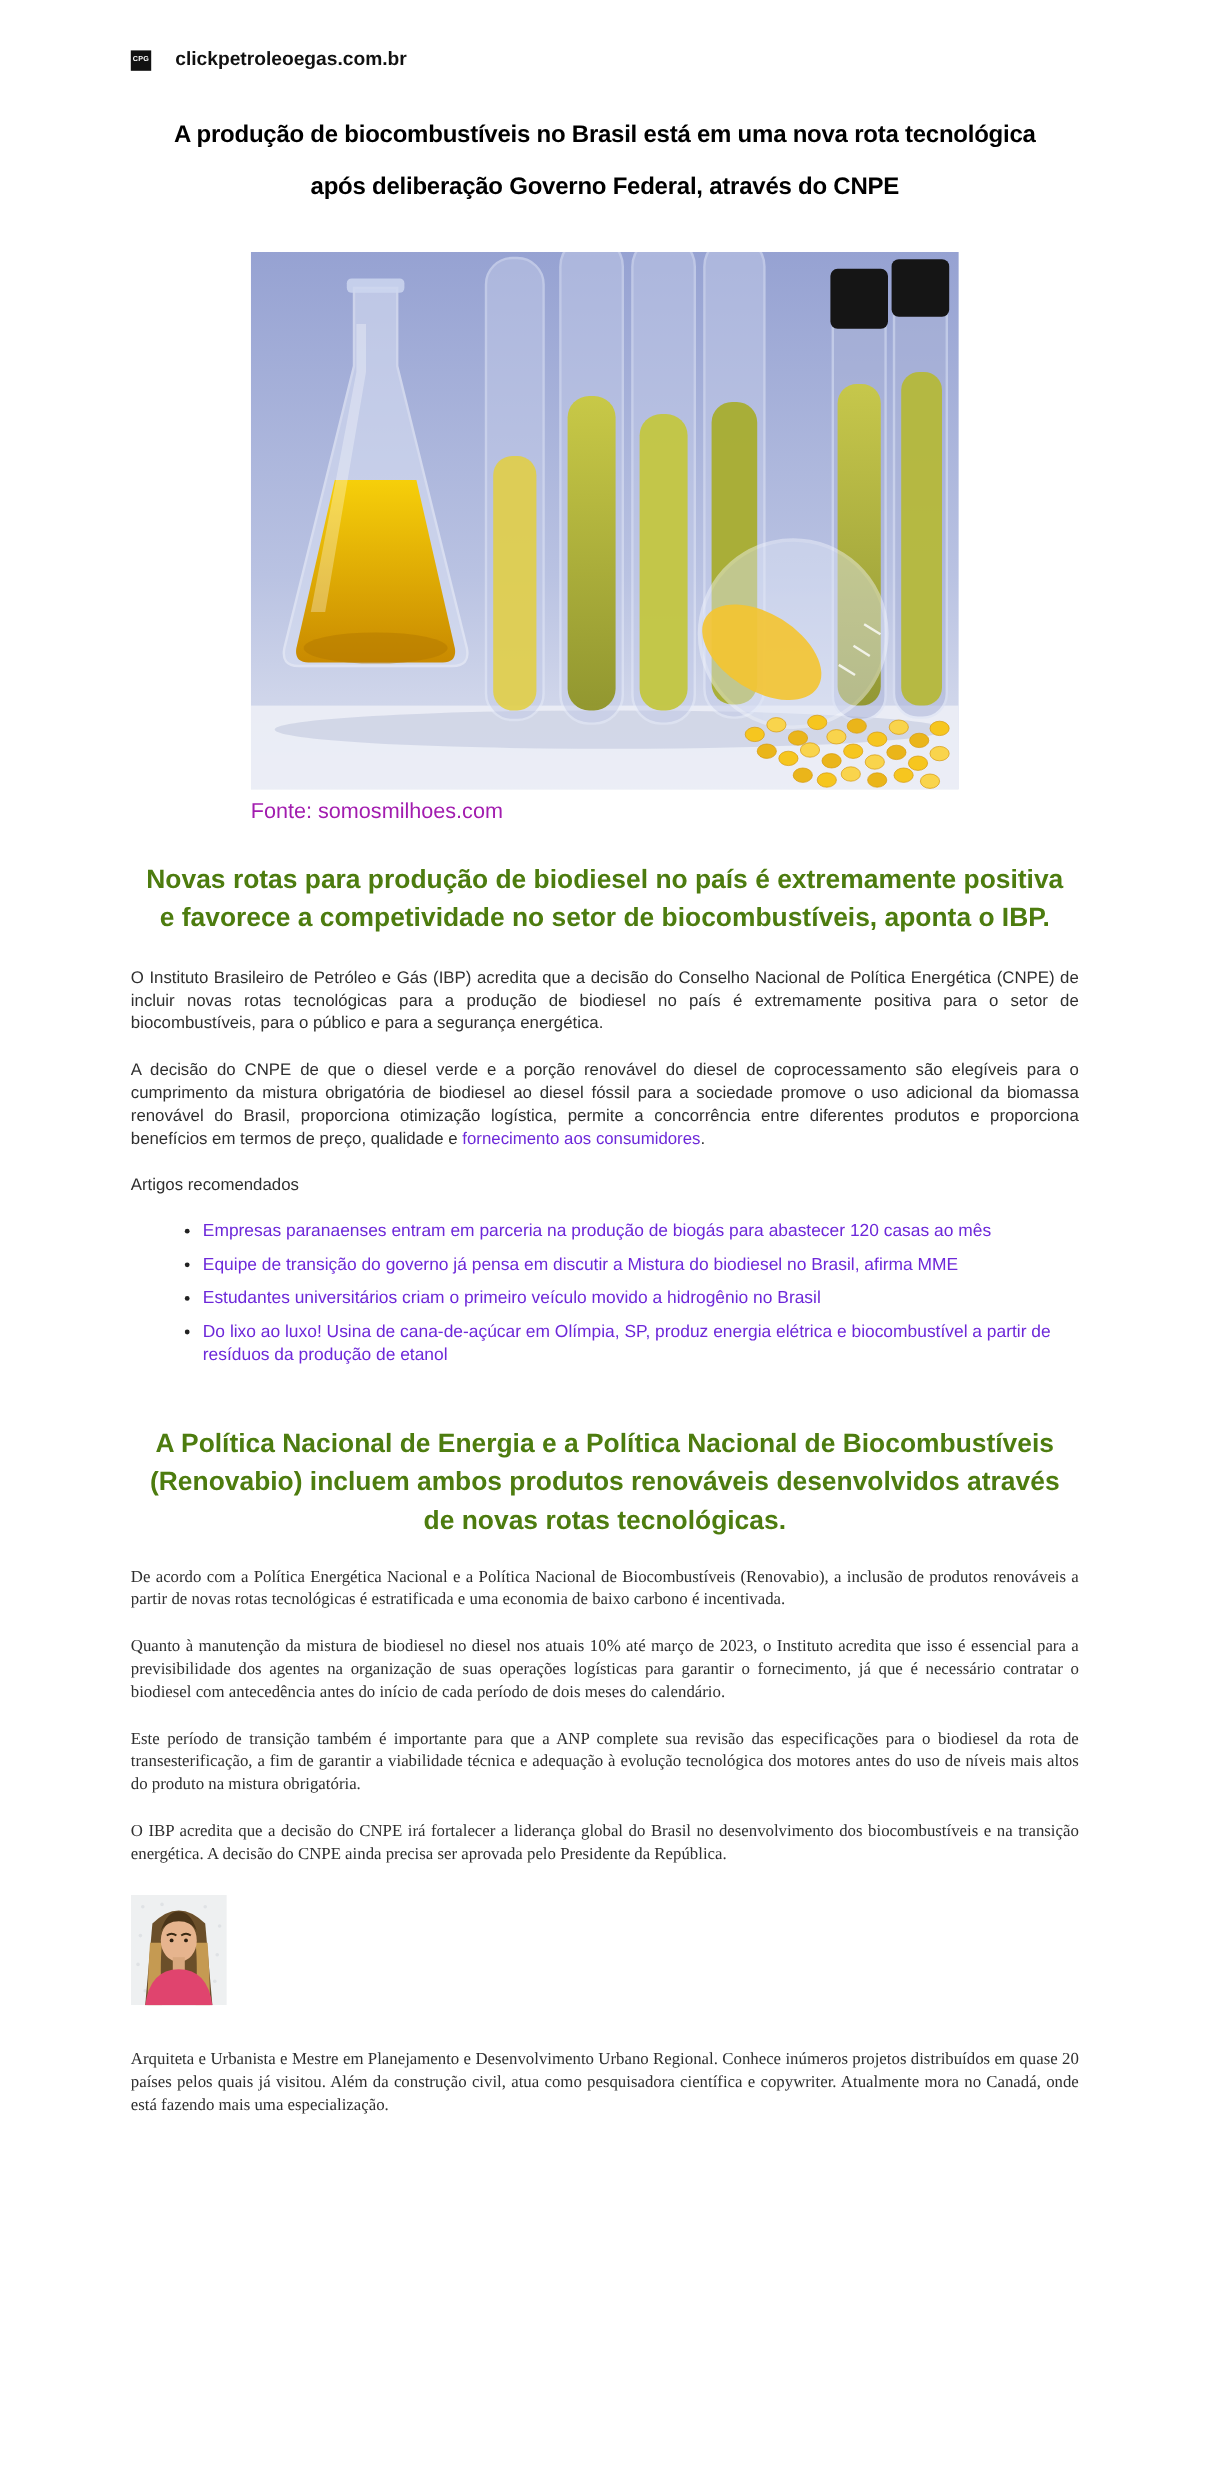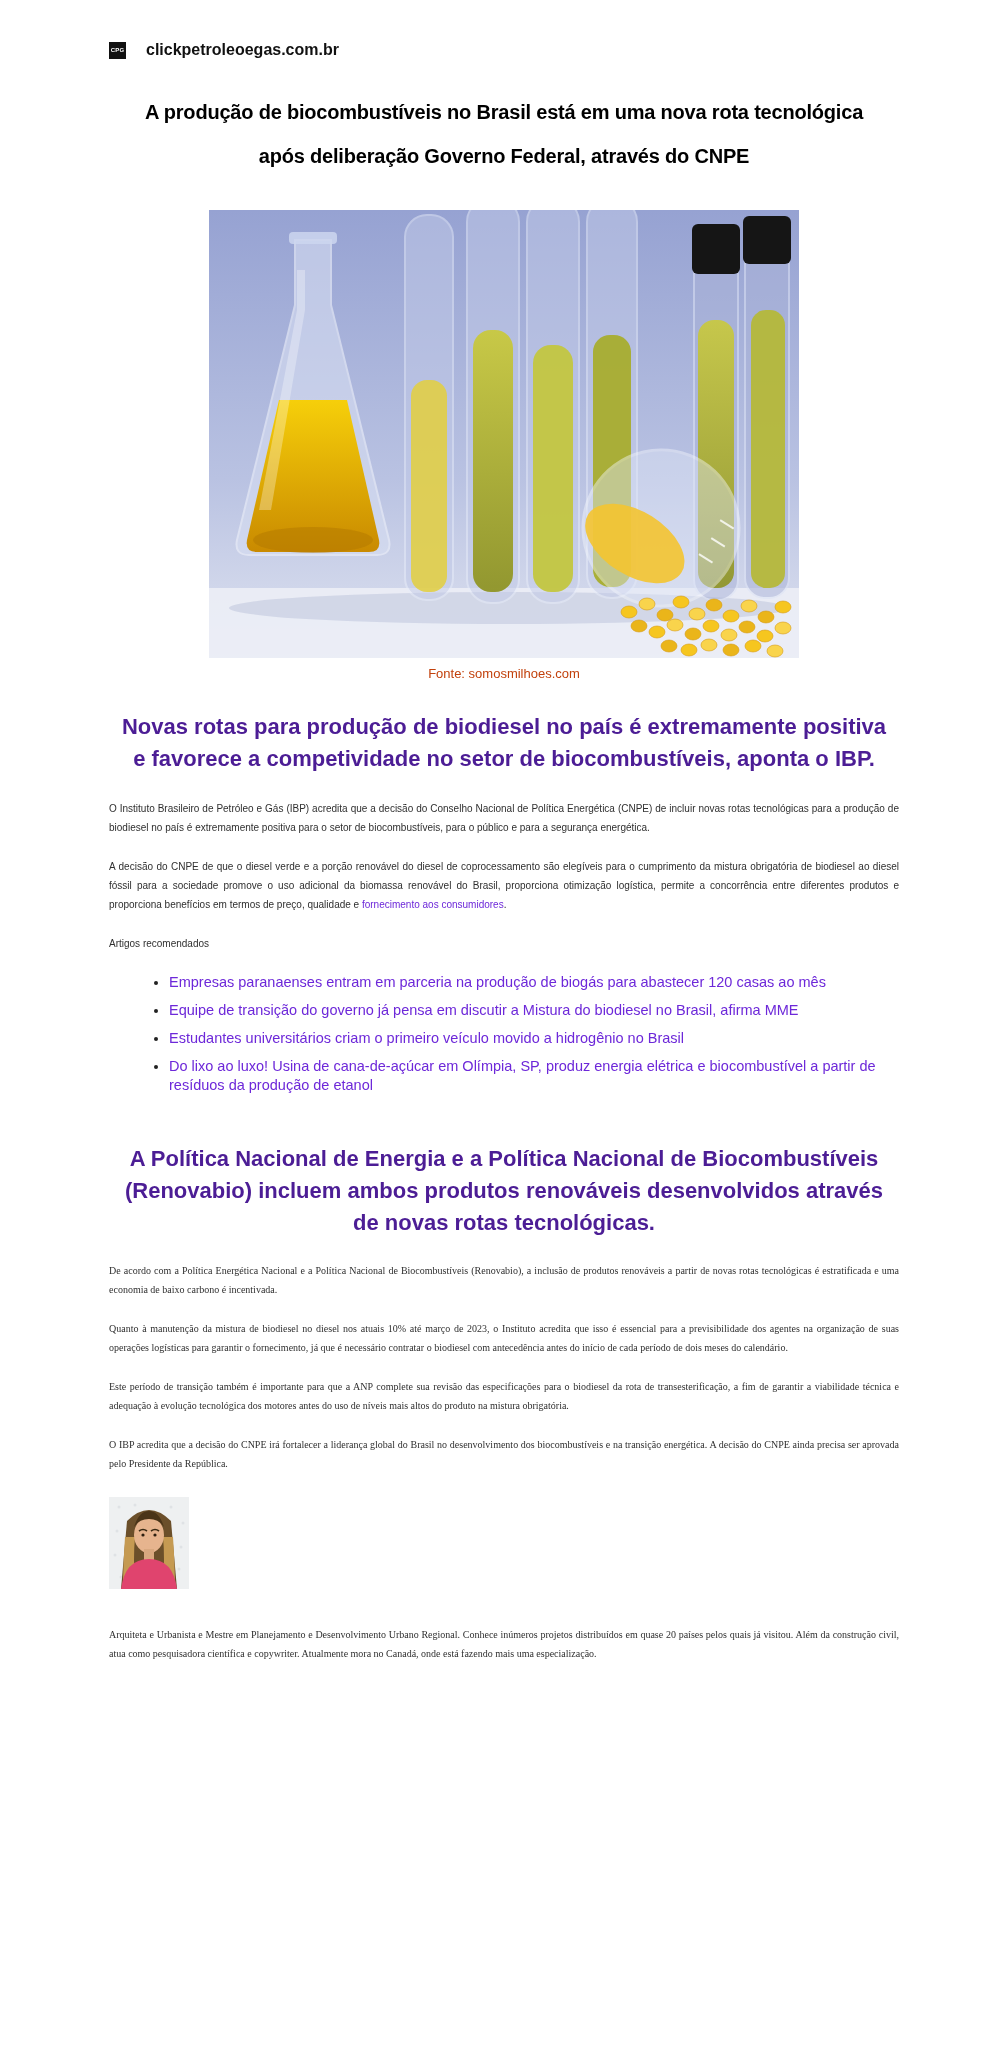--- a/index.html
+++ b/index.html
@@ -15,31 +15,31 @@
     width:17px;height:17px;background:#111;color:#fff;font-size:6px;font-weight:bold;
     display:inline-flex;align-items:center;justify-content:center;letter-spacing:.2px;flex:0 0 auto;
   }
   .domain{font-size:16px;font-weight:bold;color:#111;}
   
   h1.title{
     margin:30px auto 0 auto;max-width:740px;text-align:center;color:#000;
     font-size:20px;line-height:44px;font-weight:bold;letter-spacing:-0.2px;
   }
   h2.subhead{
-    margin:30px auto 0 auto;max-width:770px;text-align:center;color:#4c1d95;
+    margin:30px auto 0 auto;max-width:770px;text-align:center;color:#4d7c0f;
     font-size:22px;line-height:32px;font-weight:bold;
   }
   h2.subhead2{margin-top:48px;}
   
   figure.hero{margin:32px auto 0 auto;width:590px;text-align:center;}
   .hero-img{width:590px;height:448px;display:block;}
-  figcaption{margin-top:8px;font-size:13px;color:#c2410c;text-align:center;}
+  figcaption{margin-top:8px;font-size:18px;color:#a21caf;text-align:left;}
   
   .body-text p{
-    font-size:10px;line-height:19px;text-align:justify;margin:0 0 20px 0;color:#2f2f2f;
+    font-size:14px;line-height:19px;text-align:justify;margin:0 0 20px 0;color:#2f2f2f;
   }
   .body-text{margin-top:24px;}
   .first-after-head{margin-top:22px;font-family:Liberation Serif, serif;}
   .reco-label{margin-top:14px !important;text-align:left;}
   ul.reco{margin:0 0 32px 0;padding:0 0 0 60px;list-style:disc;}
   ul.reco li{font-size:14.5px;line-height:19px;margin:0 0 9px 0;color:#222;}
   a.green-link{color:#6d28d9;text-decoration:none;cursor:pointer;}
   
   .avatar{width:80px;height:92px;margin:24px 0 0 0;}
   .avatar svg{display:block;}

